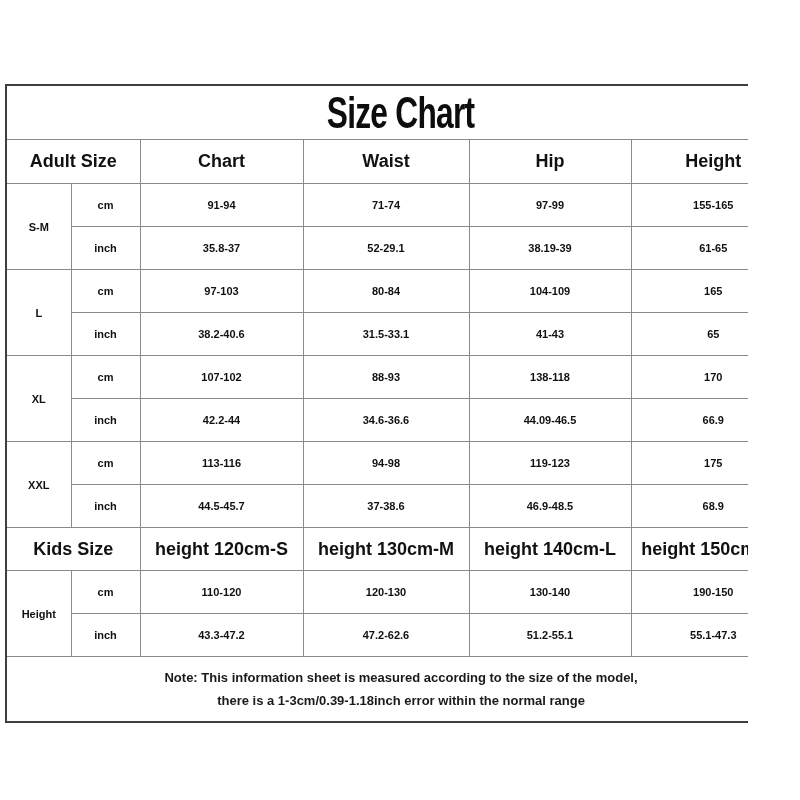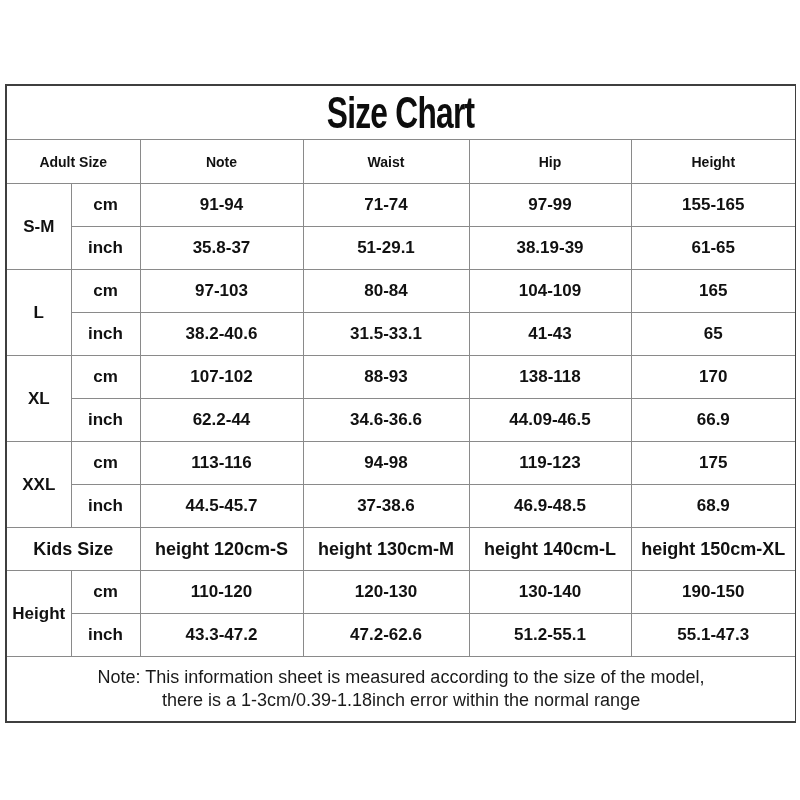--- a/index.html
+++ b/index.html
@@ -12,21 +12,20 @@
     height: 800px;
     font-family: "Liberation Sans", sans-serif;
     color: #111111;
   }
   .sheet {
     position: relative;
     width: 748px;
     height: 800px;
     background: #ffffff;
     overflow: hidden;
-    padding-left: 48px;
   }
   table.size-chart {
     position: absolute;
     left: 5px;
     top: 84px;
     width: 790px;
     border-collapse: collapse;
     table-layout: fixed;
     border: 2px solid #3f3f3f;
   }
@@ -47,45 +46,45 @@
     font-size: 44px;
     font-weight: 700;
     letter-spacing: -1px;
     transform: scaleX(0.72);
     transform-origin: center center;
     color: #0d0d0d;
     line-height: 1;
   }
   tr.header-row td {
     height: 43px;
-    font-size: 14px;
+    font-size: 18px;
     font-weight: 700;
   }
   tr.data-row td {
     height: 42px;
-    font-size: 17px;
+    font-size: 11px;
     font-weight: 700;
   }
   td.size-cell {
     font-size: 19px;
     font-weight: 700;
   }
   td.unit-cell {
     font-size: 17px;
     font-weight: 700;
   }
   tr.kids-row td {
     height: 42px;
     font-size: 18px;
     font-weight: 700;
   }
   tr.note-row td {
     height: 64px;
-    font-size: 18px;
-    font-weight: 400;
+    font-size: 13px;
+    font-weight: 700;
     line-height: 23px;
     color: #1a1a1a;
   }
 </style>
 </head>
 <body>
 
 <div class="sheet">
   <table class="size-chart">
     <colgroup>
@@ -99,38 +98,38 @@
 
     <tbody>
         <tr class="title-row">
       <td colspan="6">
         <span class="title-text">Size Chart</span>
       </td>
     </tr>
 
     <tr class="header-row">
       <td colspan="2">Adult Size</td>
-      <td>Note</td>
+      <td>Chart</td>
       <td>Waist</td>
       <td>Hip</td>
       <td>Height</td>
     </tr>
 
     <tr class="data-row">
       <td rowspan="2" class="size-cell">S-M</td>
       <td class="unit-cell">cm</td>
       <td>91-94</td>
       <td>71-74</td>
       <td>97-99</td>
       <td>155-165</td>
     </tr>
     <tr class="data-row">
       <td class="unit-cell">inch</td>
       <td>35.8-37</td>
-      <td>51-29.1</td>
+      <td>52-29.1</td>
       <td>38.19-39</td>
       <td>61-65</td>
     </tr>
 
     <tr class="data-row">
       <td rowspan="2" class="size-cell">L</td>
       <td class="unit-cell">cm</td>
       <td>97-103</td>
       <td>80-84</td>
       <td>104-109</td>
@@ -147,21 +146,21 @@
     <tr class="data-row">
       <td rowspan="2" class="size-cell">XL</td>
       <td class="unit-cell">cm</td>
       <td>107-102</td>
       <td>88-93</td>
       <td>138-118</td>
       <td>170</td>
     </tr>
     <tr class="data-row">
       <td class="unit-cell">inch</td>
-      <td>62.2-44</td>
+      <td>42.2-44</td>
       <td>34.6-36.6</td>
       <td>44.09-46.5</td>
       <td>66.9</td>
     </tr>
 
     <tr class="data-row">
       <td rowspan="2" class="size-cell">XXL</td>
       <td class="unit-cell">cm</td>
       <td>113-116</td>
       <td>94-98</td>

